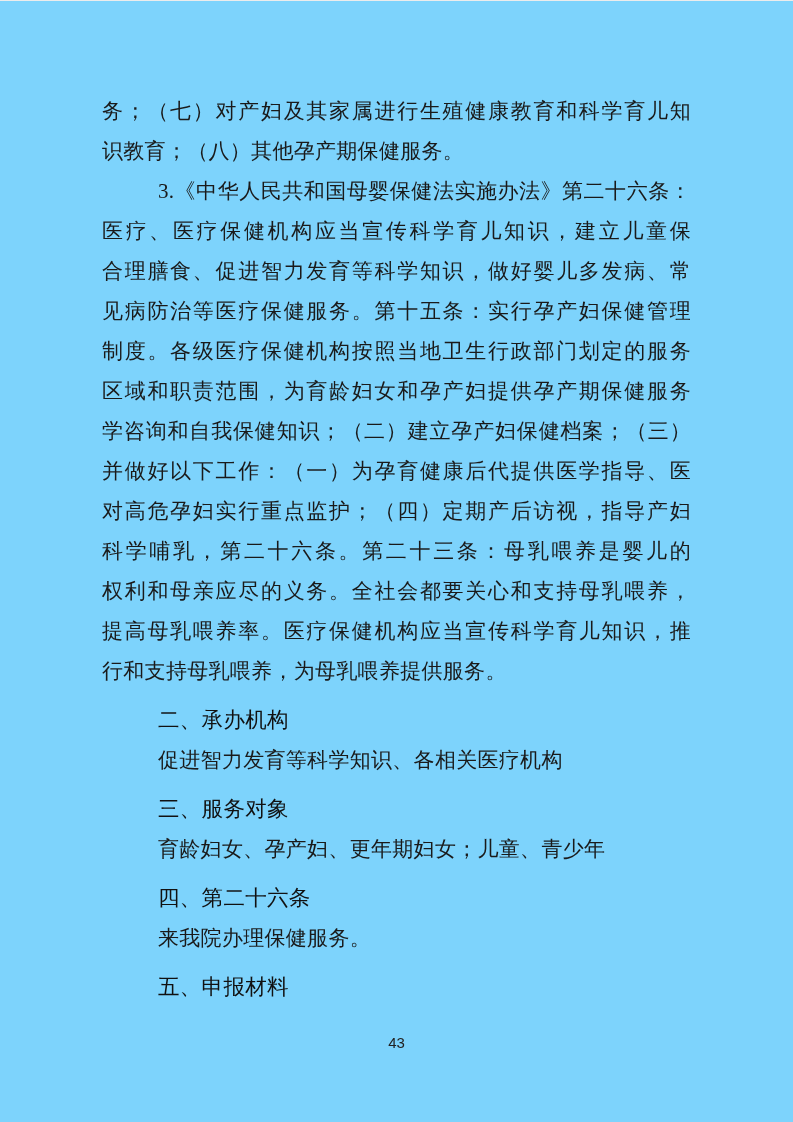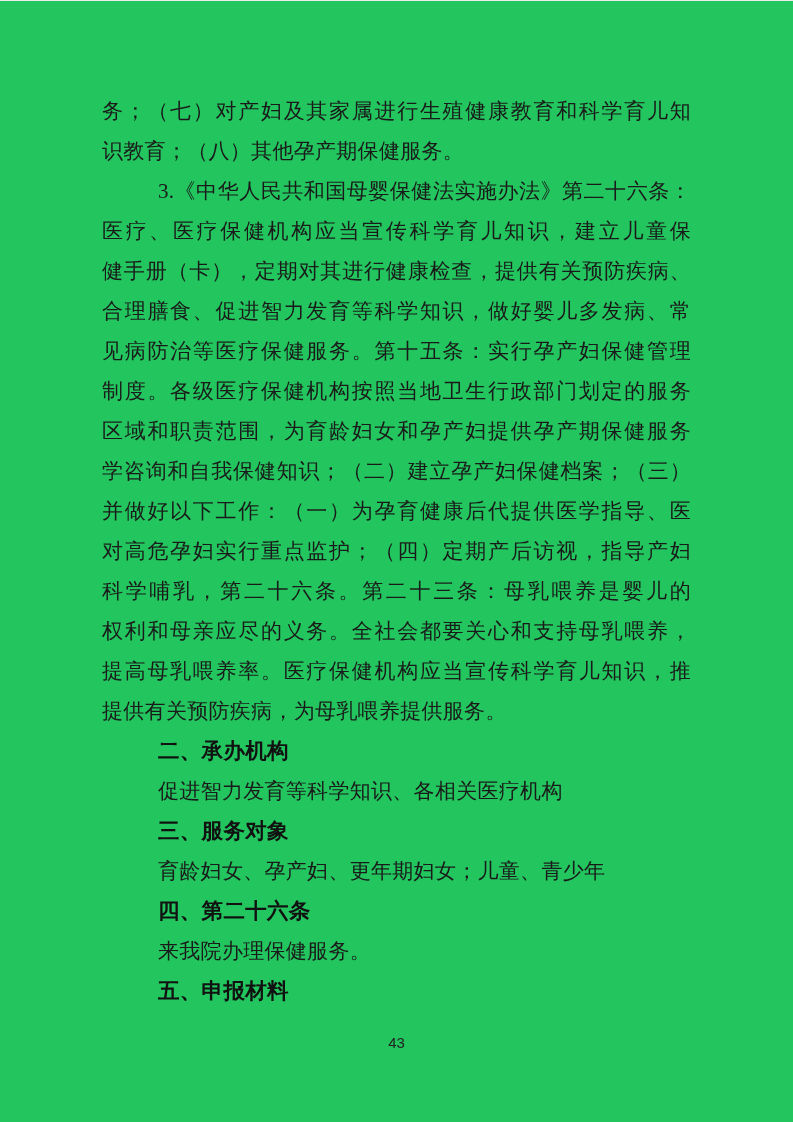--- a/index.html
+++ b/index.html
@@ -9,21 +9,21 @@
     height: 1122px;
     position: relative;
     overflow: hidden;
     font-family: "Liberation Serif", serif;
     color: #1a1a1a;
     border-top: 1px solid #ececec;
   }
   .page {
     position: absolute;
     inset: 0;
-    background: #22c55e;
+    background: #7dd3fc;
     padding-left: 44px;
   }
   .content {
     position: absolute;
     left: 102px;
     top: 90px;
     width: 589px;
   }
   .line {
     height: 40px;
@@ -35,23 +35,24 @@
   .line.justify {
     white-space: normal;
     text-align: justify;
     text-align-last: justify;
   }
   .line.indent {
     padding-left: 56px;
   }
   .line.heading {
     font-family: "Liberation Sans", sans-serif;
-    font-weight: bold;
+    font-weight: normal;
     font-size: 21.5px;
     color: #111111;
+    margin-top: 9px;
   }
   .footer {
     position: absolute;
     top: 1033px;
     left: 0;
     width: 100%;
     text-align: center;
     font-family: "Liberation Sans", sans-serif;
     font-size: 15px;
     font-weight: 400;
@@ -60,32 +61,31 @@
 </style>
 </head>
 <body>
 
 <div class="page">
   <div class="content" id="content">
       <div class="line justify">务；（七）对产妇及其家属进行生殖健康教育和科学育儿知</div>
       <div class="line">识教育；（八）其他孕产期保健服务。</div>
       <div class="line justify indent">3.《中华人民共和国母婴保健法实施办法》第二十六条：</div>
       <div class="line justify">医疗、医疗保健机构应当宣传科学育儿知识，建立儿童保</div>
-      <div class="line justify">健手册（卡），定期对其进行健康检查，提供有关预防疾病、</div>
       <div class="line justify">合理膳食、促进智力发育等科学知识，做好婴儿多发病、常</div>
       <div class="line justify">见病防治等医疗保健服务。第十五条：实行孕产妇保健管理</div>
       <div class="line justify">制度。各级医疗保健机构按照当地卫生行政部门划定的服务</div>
       <div class="line justify">区域和职责范围，为育龄妇女和孕产妇提供孕产期保健服务</div>
       <div class="line justify">学咨询和自我保健知识；（二）建立孕产妇保健档案；（三）</div>
       <div class="line justify">并做好以下工作：（一）为孕育健康后代提供医学指导、医</div>
       <div class="line justify">对高危孕妇实行重点监护；（四）定期产后访视，指导产妇</div>
       <div class="line justify">科学哺乳，第二十六条。第二十三条：母乳喂养是婴儿的</div>
       <div class="line justify">权利和母亲应尽的义务。全社会都要关心和支持母乳喂养，</div>
       <div class="line justify">提高母乳喂养率。医疗保健机构应当宣传科学育儿知识，推</div>
-      <div class="line">提供有关预防疾病，为母乳喂养提供服务。</div>
+      <div class="line">行和支持母乳喂养，为母乳喂养提供服务。</div>
       <div class="line heading indent">二、承办机构</div>
       <div class="line indent">促进智力发育等科学知识、各相关医疗机构</div>
       <div class="line heading indent">三、服务对象</div>
       <div class="line indent">育龄妇女、孕产妇、更年期妇女；儿童、青少年</div>
       <div class="line heading indent">四、第二十六条</div>
       <div class="line indent">来我院办理保健服务。</div>
       <div class="line heading indent">五、申报材料</div>
     </div>
   <div class="footer">43</div>
 </div>

